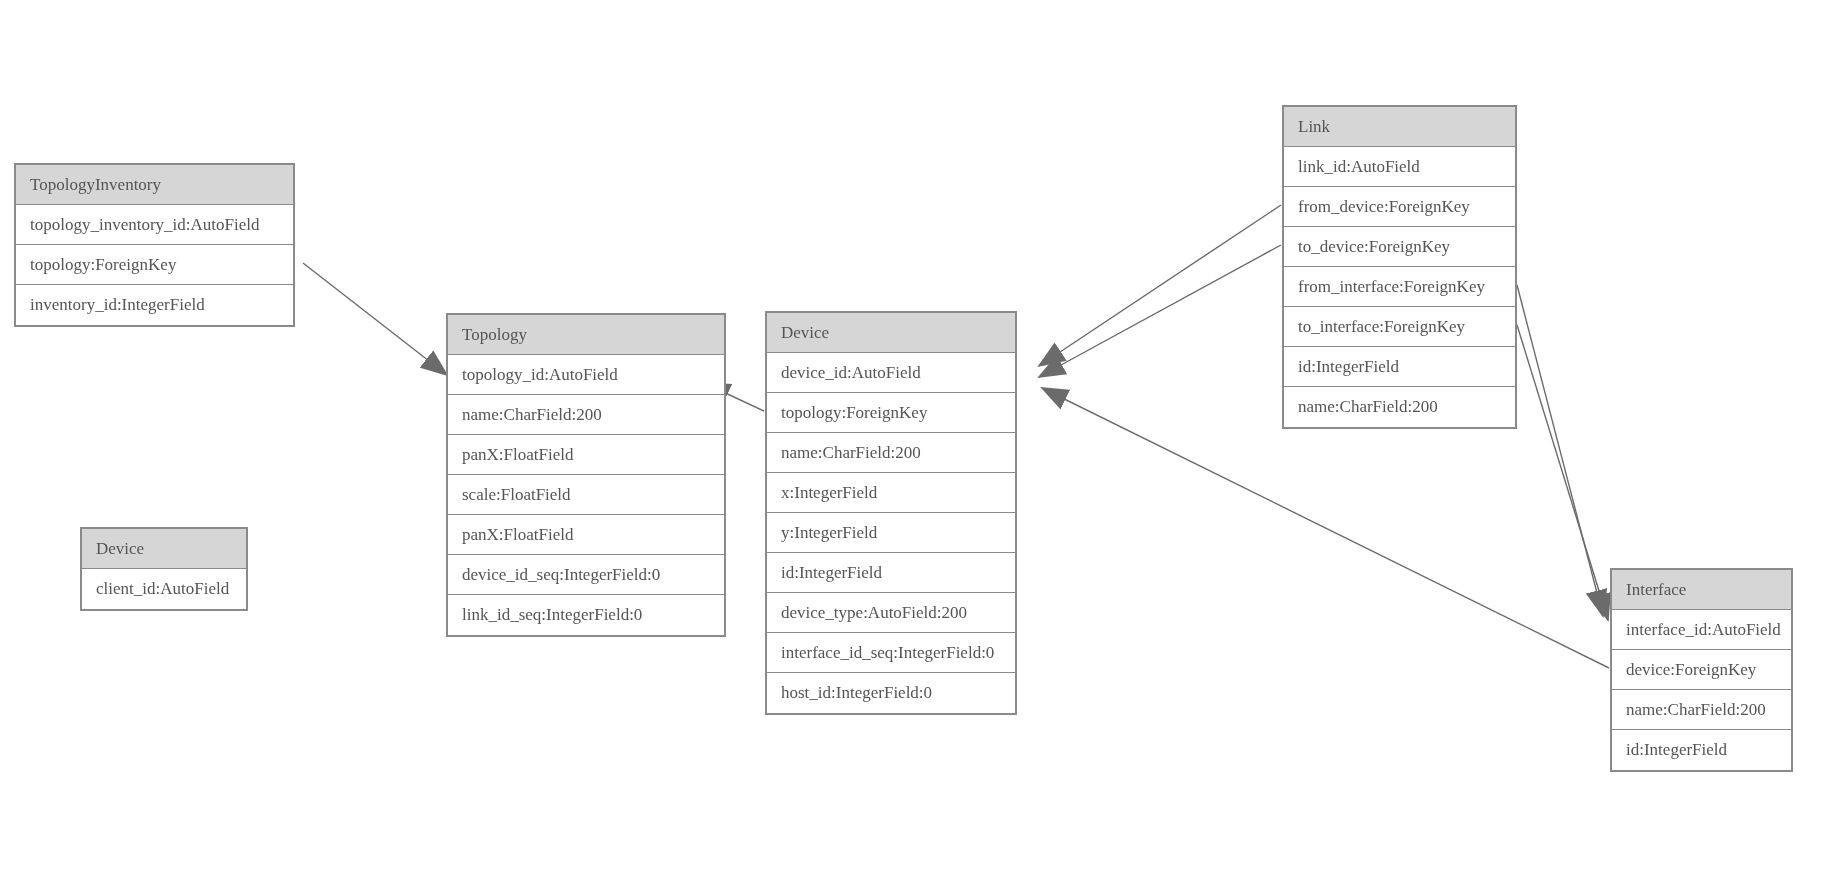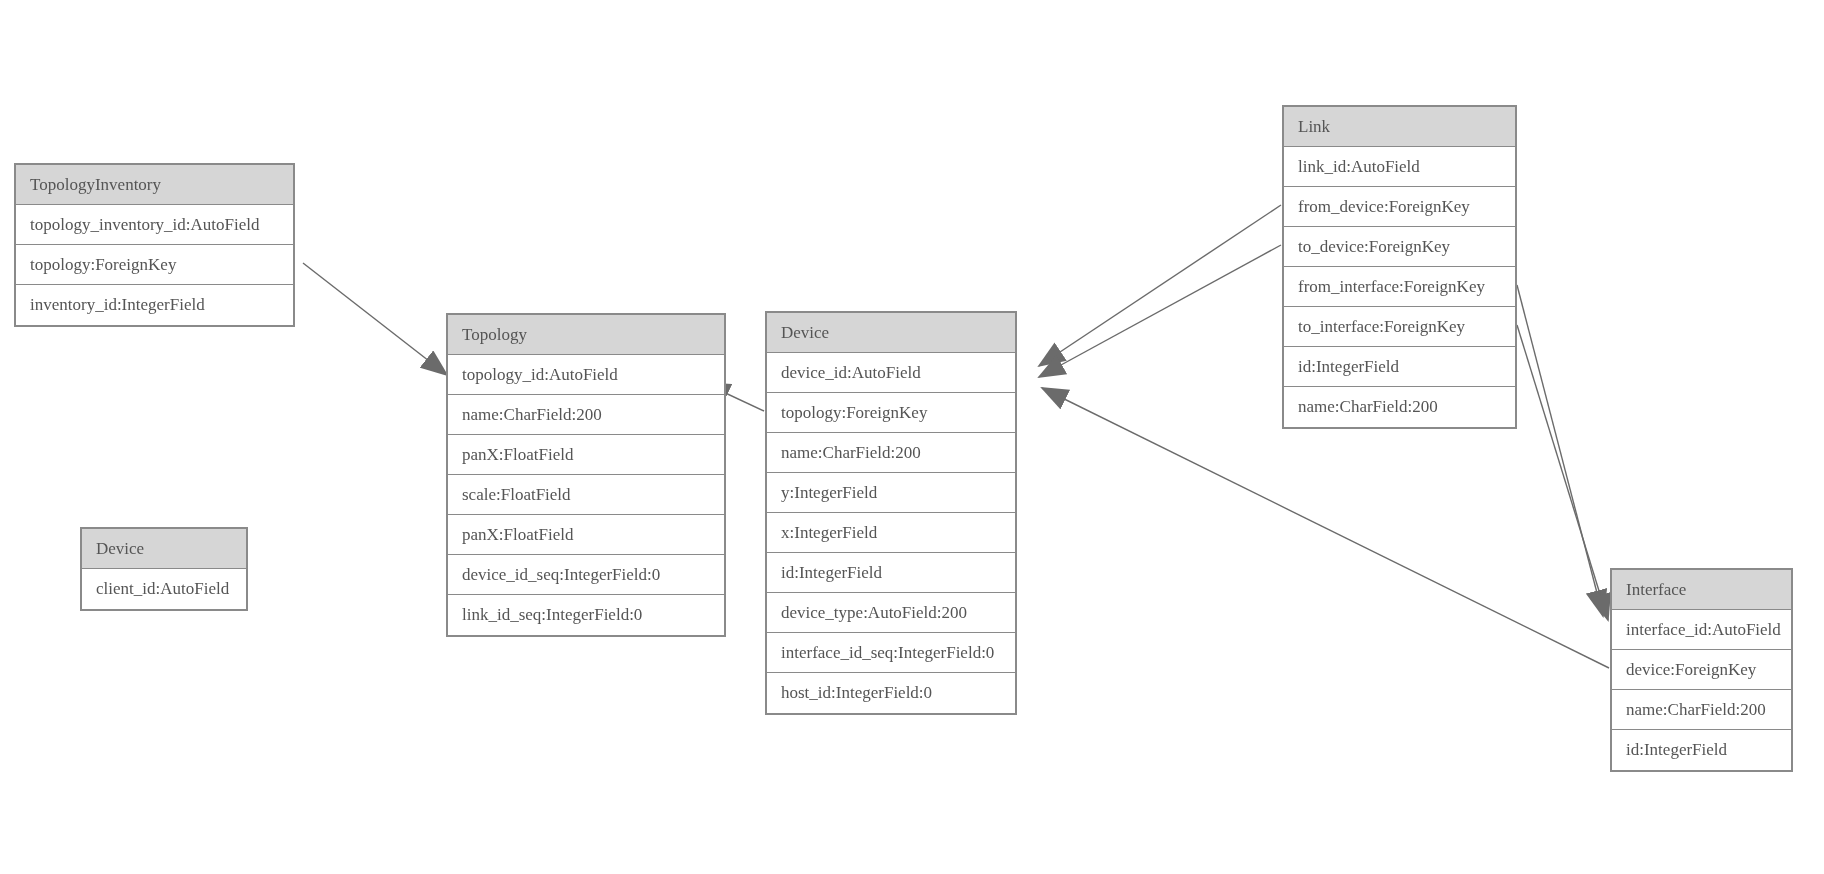--- a/index.html
+++ b/index.html
@@ -107,22 +107,22 @@
       </div>
       <div class="entity" style="left: 80px; top: 527px; width: 168px;">
         <div class="entity-header">Device</div>
         <div class="entity-row">client_id:AutoField</div>
       </div>
       <div class="entity" style="left: 765px; top: 311px; width: 252px;">
         <div class="entity-header">Device</div>
         <div class="entity-row">device_id:AutoField</div>
         <div class="entity-row">topology:ForeignKey</div>
         <div class="entity-row">name:CharField:200</div>
+        <div class="entity-row">x:IntegerField</div>
         <div class="entity-row">y:IntegerField</div>
-        <div class="entity-row">x:IntegerField</div>
         <div class="entity-row">id:IntegerField</div>
         <div class="entity-row">device_type:AutoField:200</div>
         <div class="entity-row">interface_id_seq:IntegerField:0</div>
         <div class="entity-row">host_id:IntegerField:0</div>
       </div>
       <div class="entity" style="left: 1282px; top: 105px; width: 235px;">
         <div class="entity-header">Link</div>
         <div class="entity-row">link_id:AutoField</div>
         <div class="entity-row">from_device:ForeignKey</div>
         <div class="entity-row">to_device:ForeignKey</div>

